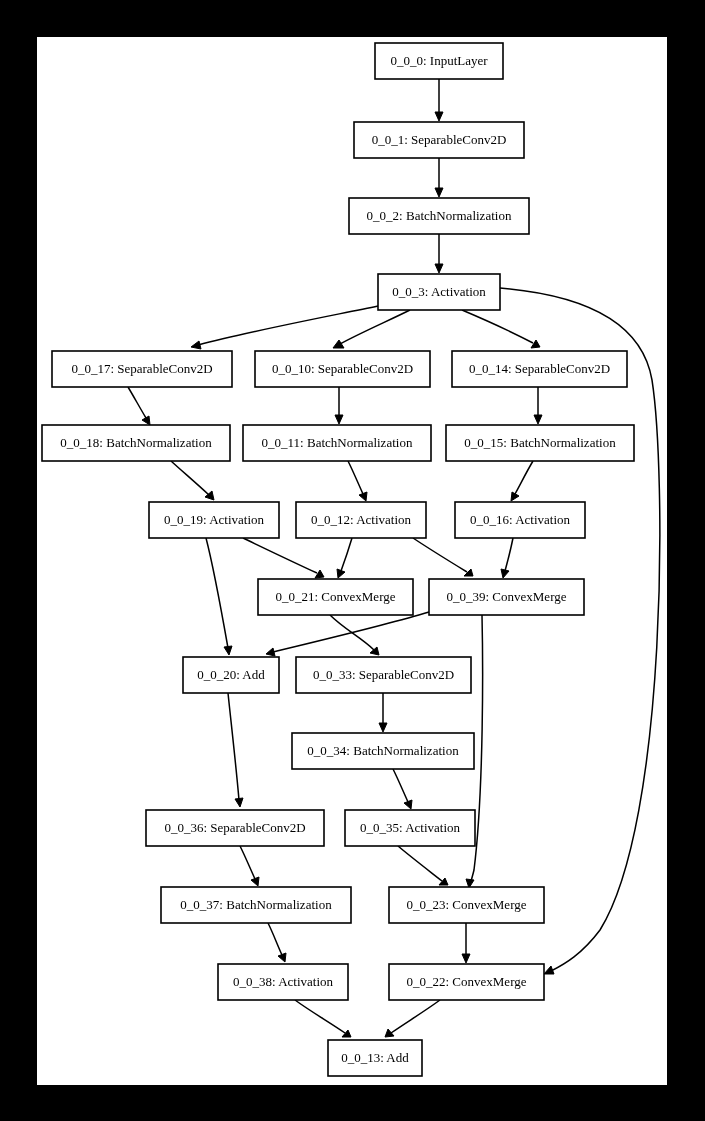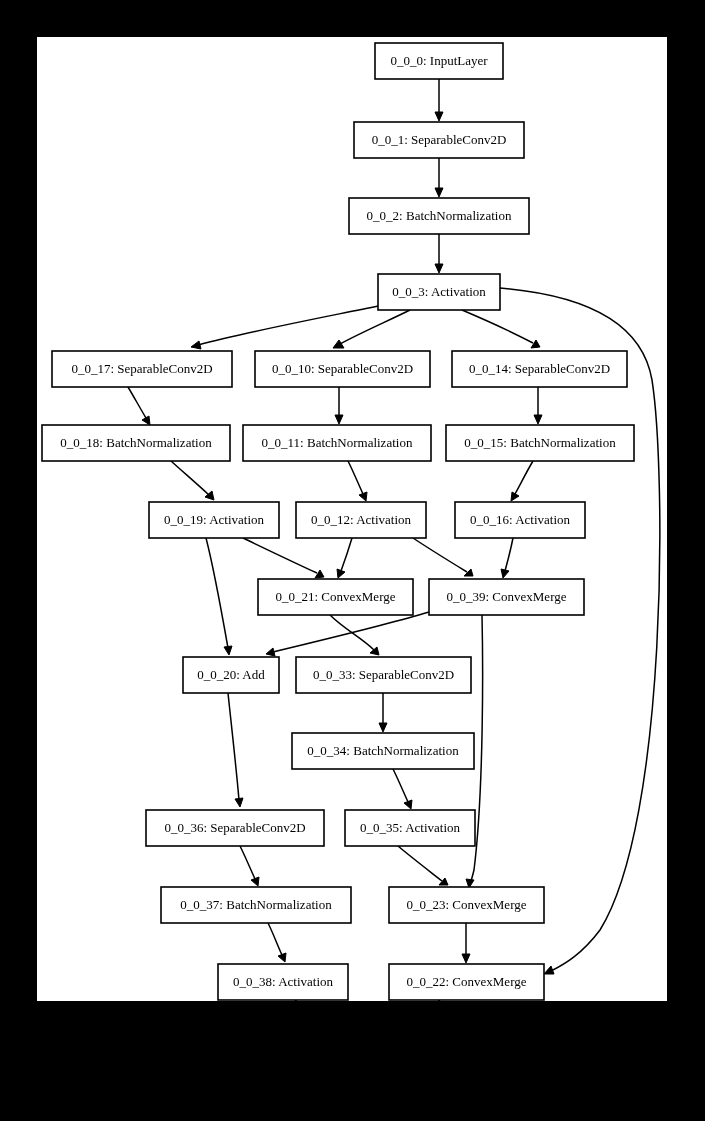--- a/index.html
+++ b/index.html
@@ -3,21 +3,21 @@
 <meta charset="utf-8">
 <style>
   html, body {
     margin: 0;
     padding: 0;
     background: #000000;
   }
   #stage {
     position: relative;
     width: 705px;
-    height: 1001px;
+    height: 1121px;
     background: #000000;
     overflow: hidden;
   }
   #canvas {
     position: absolute;
     left: 37px;
     top: 37px;
     width: 630px;
     height: 1048px;
     background: #ffffff;

